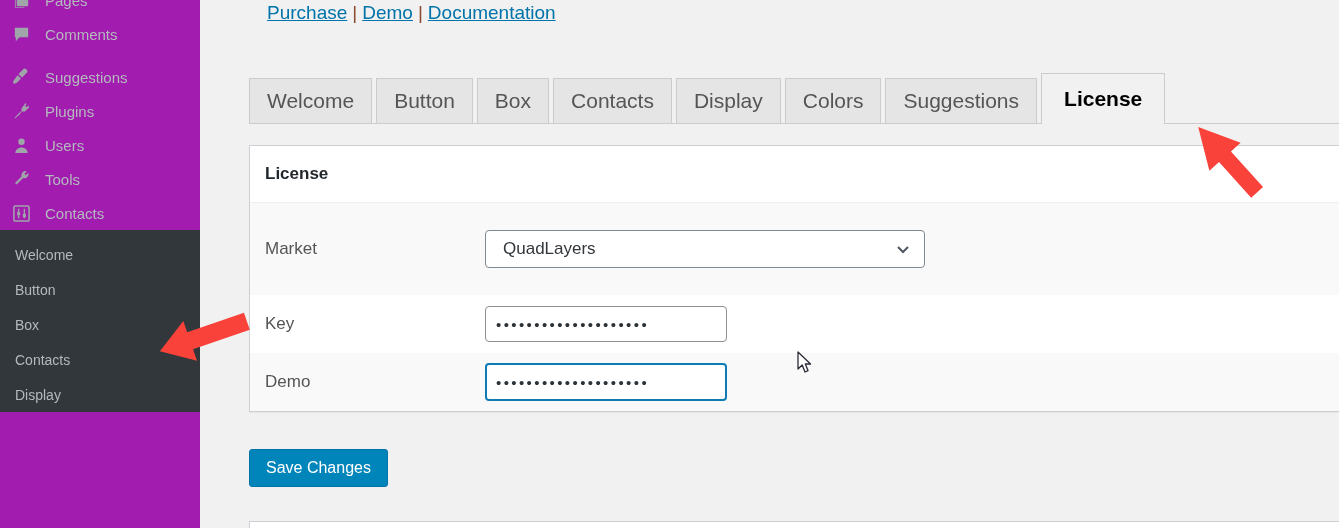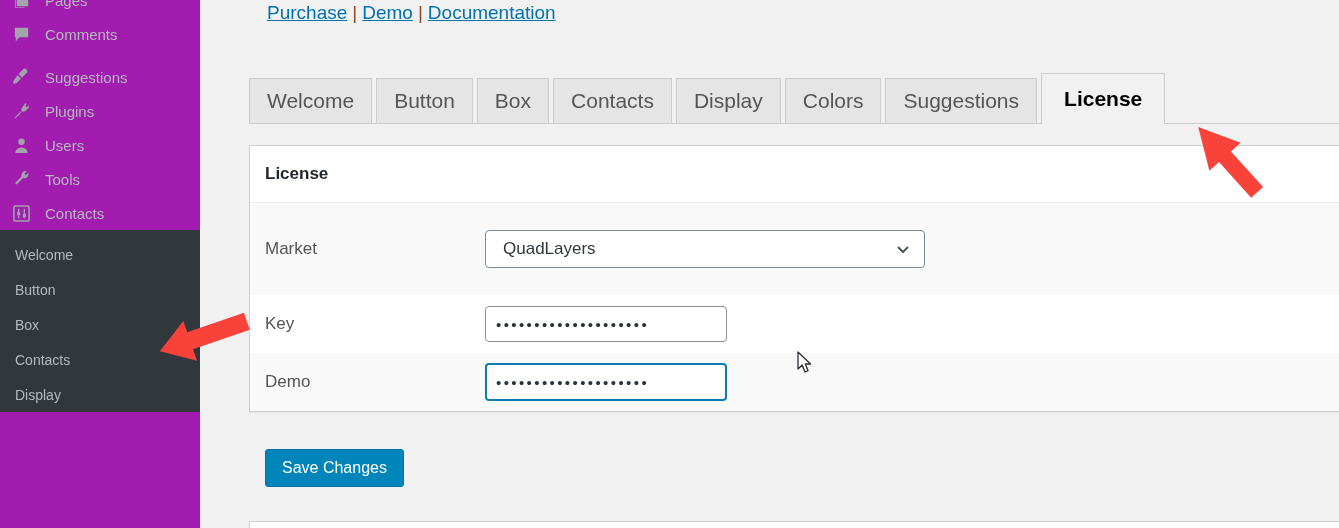--- a/index.html
+++ b/index.html
@@ -173,21 +173,21 @@
     overflow: hidden;
   }
   .pwd.focused {
     border: 2px solid #0f7bb5;
     height: 38px;
     padding-left: 9px;
   }
 
   
   #savebtn {
-    position: absolute; left: 265px; top: 449px;
+    position: absolute; left: 249px; top: 449px;
     height: 38px;
     background: #0085ba;
     color: #fff;
     border: 1px solid #0073aa;
     border-radius: 3px;
     display: flex; align-items: center; justify-content: center;
     padding: 0 16px;
     font-size: 16px;
   }
 

